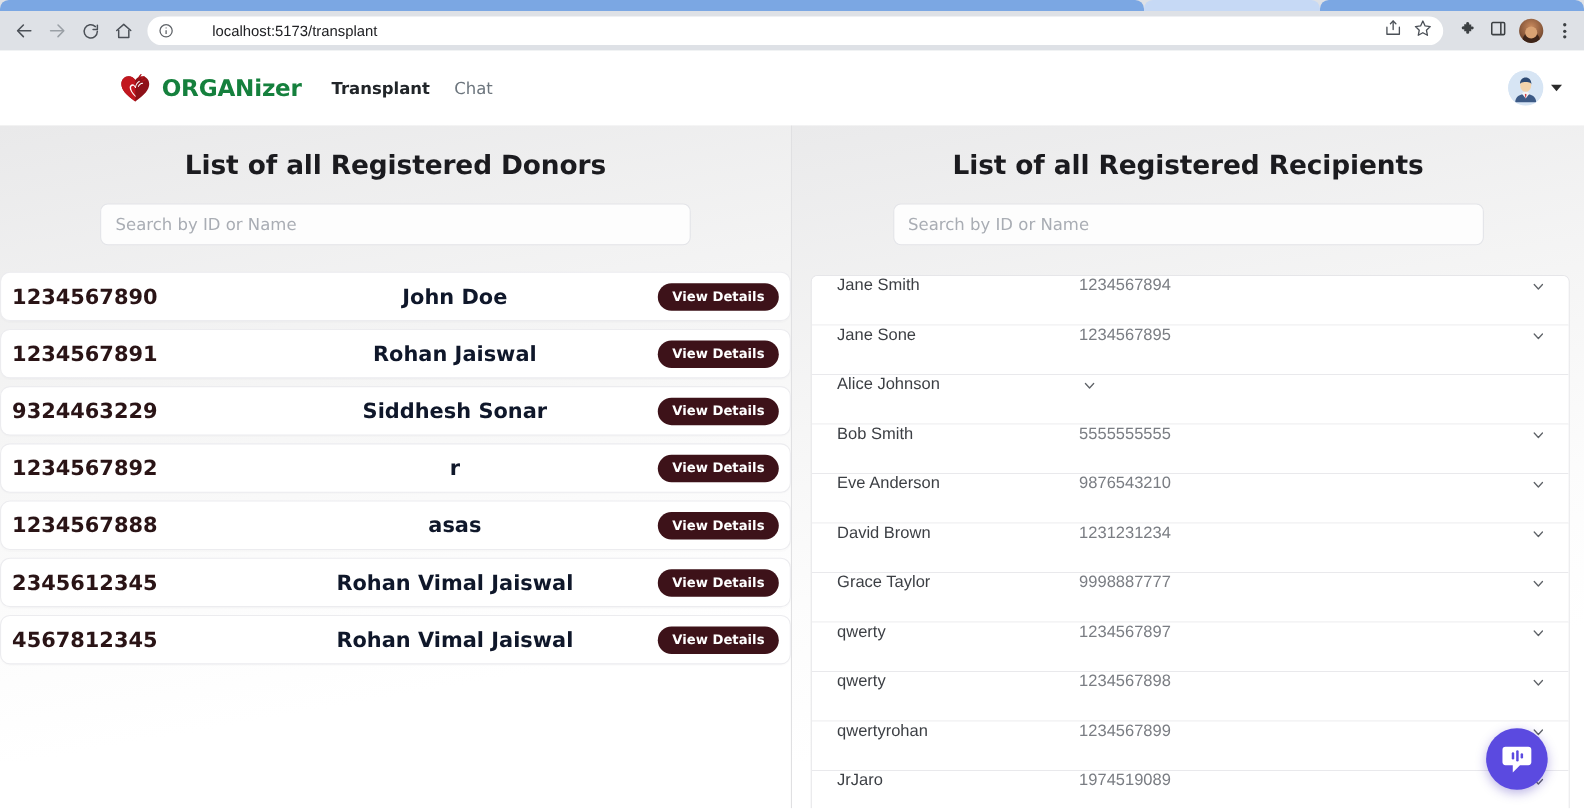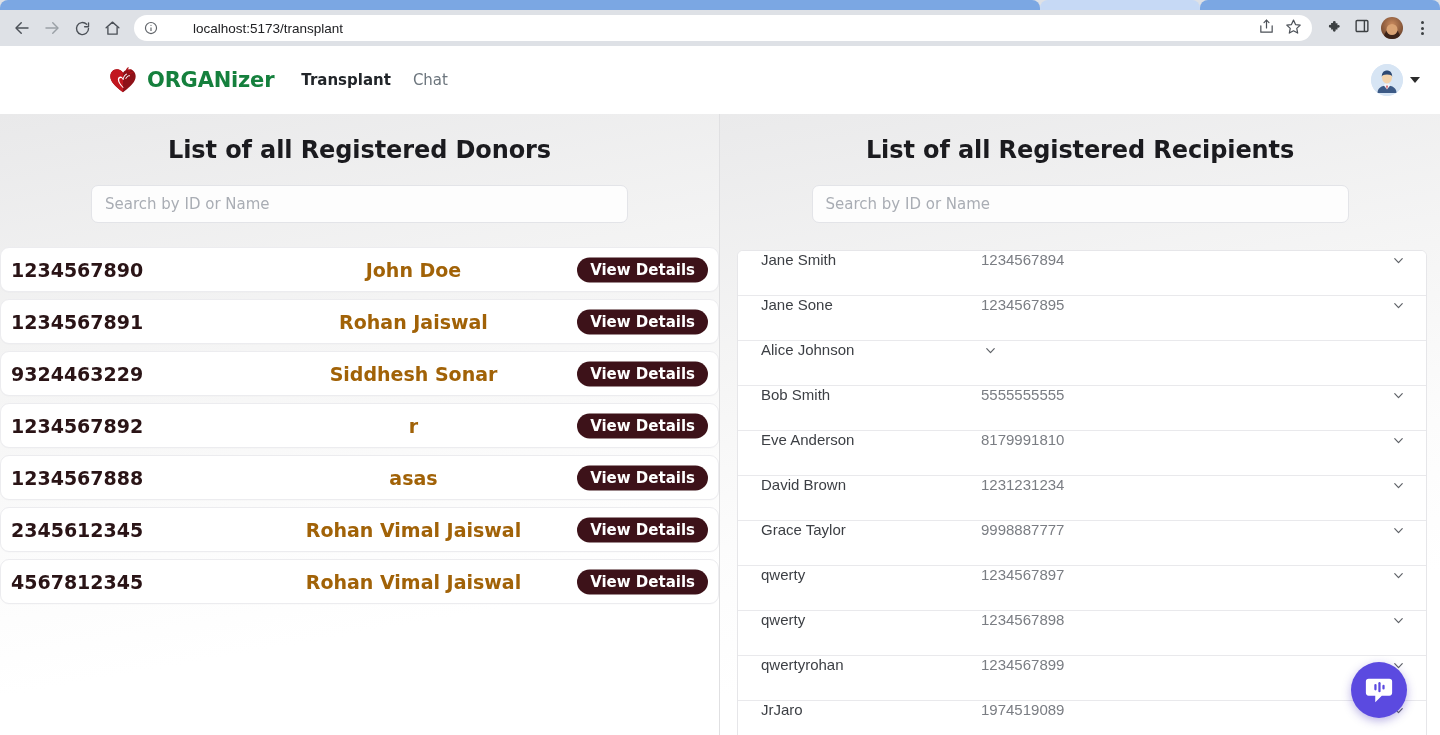--- a/index.html
+++ b/index.html
@@ -242,40 +242,40 @@
     font-weight: bold;
     color: #2a1416;
     padding-left: 10px;
     flex: 0 0 auto;
     width: 220px;
   }
   .donor-name {
     font-family: "DejaVu Sans", sans-serif;
     font-size: 19px;
     font-weight: bold;
-    color: #a16207;
+    color: #0f172a;
     flex: 1 1 auto;
     text-align: center;
     padding-right: 112px;
     white-space: nowrap;
     overflow: hidden;
   }
   .view-details-btn {
     position: absolute;
     right: 10px;
     top: 50%;
     transform: translateY(-50%);
     background: #3d1219;
     color: #ffffff;
     border: none;
     border-radius: 20px;
     height: 25px;
     padding: 0 13px;
     font-family: "DejaVu Sans", sans-serif;
-    font-size: 15px;
+    font-size: 12px;
     font-weight: bold;
     white-space: nowrap;
     cursor: pointer;
     line-height: 25px;
   }
 
   
   .recipient-list {
     margin-top: 27px;
     margin-left: 17px;
@@ -547,21 +547,21 @@
             <span class="recipient-name">Bob Smith</span>
             <span class="recipient-phone">5555555555</span>
             <span class="chev-wrap">
               <svg width="15" height="15" viewBox="0 0 24 24" fill="none" stroke="#5f6368" stroke-width="1.9" stroke-linecap="round" stroke-linejoin="round">
                 <polyline points="6 9 12 15.5 18 9"></polyline>
               </svg>
             </span>
           </div>
           <div class="recipient-row">
             <span class="recipient-name">Eve Anderson</span>
-            <span class="recipient-phone">8179991810</span>
+            <span class="recipient-phone">9876543210</span>
             <span class="chev-wrap">
               <svg width="15" height="15" viewBox="0 0 24 24" fill="none" stroke="#5f6368" stroke-width="1.9" stroke-linecap="round" stroke-linejoin="round">
                 <polyline points="6 9 12 15.5 18 9"></polyline>
               </svg>
             </span>
           </div>
           <div class="recipient-row">
             <span class="recipient-name">David Brown</span>
             <span class="recipient-phone">1231231234</span>
             <span class="chev-wrap">

